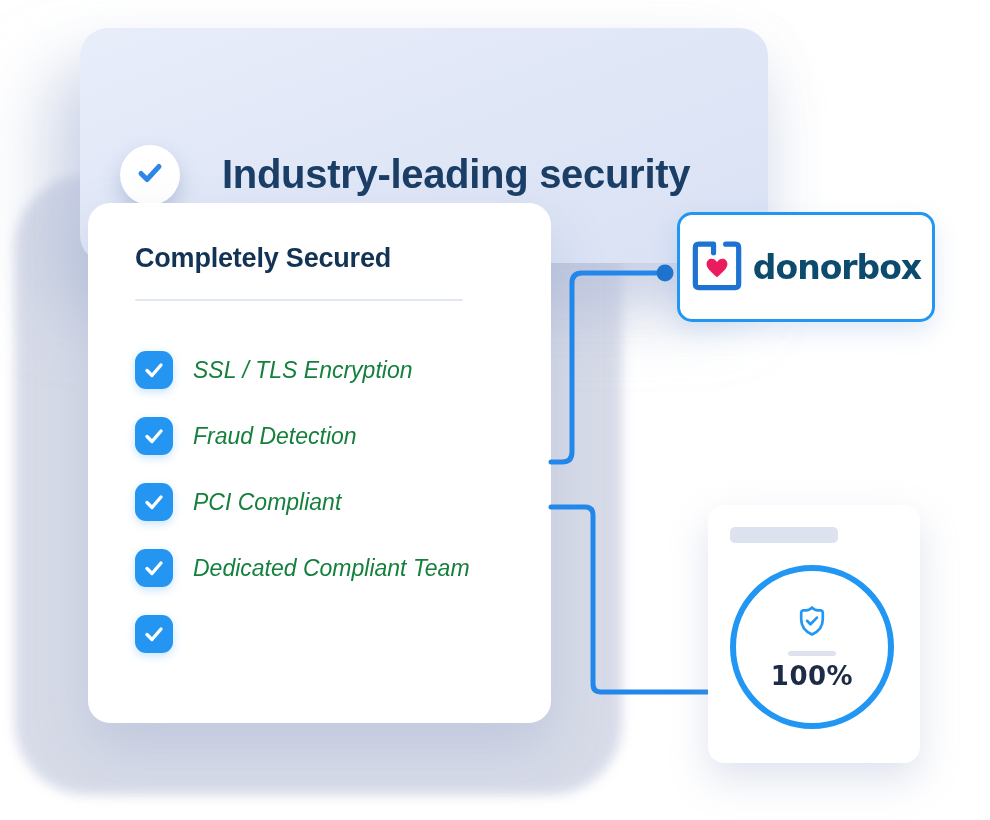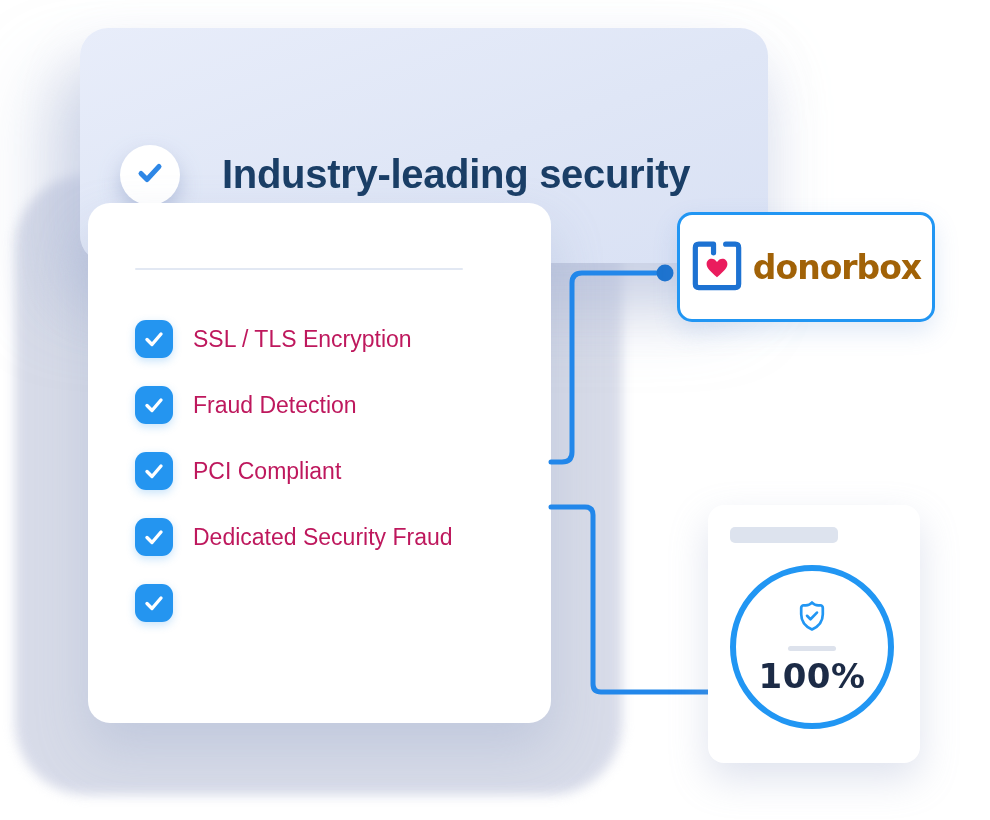--- a/index.html
+++ b/index.html
@@ -39,53 +39,53 @@
   }
   .card-heading{font-size:27px;font-weight:700;color:#133355;letter-spacing:-.2px;}
   .card-divider{width:328px;height:2px;background:#e2e8f3;border-radius:2px;margin-top:25px;}
   .feature-list{margin-top:50px;display:flex;flex-direction:column;gap:28px;}
   .feature-row{display:flex;align-items:center;}
   .checkbox{
     width:38px;height:38px;border-radius:11px;background:#2495f0;flex:0 0 auto;
     display:flex;align-items:center;justify-content:center;
     box-shadow:0 3px 8px rgba(36,149,240,.25);
   }
-  .feature-label{margin-left:20px;font-size:23px;color:#be185d;}
+  .feature-label{margin-left:20px;font-size:23px;color:#15803d;font-style:italic;}
   
   .connectors{position:absolute;left:0;top:0;width:990px;height:820px;z-index:3;pointer-events:none;}
   
   .partner-card{
     position:absolute;left:677px;top:212px;width:258px;height:110px;z-index:4;
     background:#ffffff;border:3px solid #2196f3;border-radius:15px;box-sizing:border-box;
     box-shadow:0 10px 24px rgba(90,140,210,.18);
     display:flex;align-items:center;justify-content:center;
   }
   .partner-logo{display:flex;align-items:center;}
   .wordmark{
     margin-left:10px;font-family:"DejaVu Sans",sans-serif;font-weight:700;
-    font-size:33px;color:#a16207;letter-spacing:-1px;
+    font-size:33px;color:#0c4a6e;letter-spacing:-1px;
   }
   
   .score-card{
     position:absolute;left:708px;top:505px;width:212px;height:258px;z-index:4;
     background:#ffffff;border-radius:16px;
     box-shadow:0 16px 38px rgba(148,163,200,.30);
   }
   .skeleton-bar{
     position:absolute;left:22px;top:22px;width:108px;height:16px;
     background:#dde3ee;border-radius:5px;
   }
   .score-circle{
     position:absolute;left:22px;top:60px;width:164px;height:164px;border-radius:50%;
     background:#ffffff;border:6px solid #2196f3;box-sizing:border-box;
     display:flex;flex-direction:column;align-items:center;justify-content:center;
   }
   .score-divider{width:48px;height:5px;border-radius:3px;background:#dde2ec;margin:8px 0 5px 0;}
   .score-value{
-    font-family:"DejaVu Sans",sans-serif;font-weight:700;font-size:34px;color:#1c2b46;
+    font-family:"DejaVu Sans",sans-serif;font-weight:700;font-size:26px;color:#1c2b46;
     letter-spacing:.5px;
   }
 </style>
 </head>
 <body>
 
 <div class="stage">
 
   <div class="blob"></div>
 
@@ -96,20 +96,21 @@
           <svg width="34" height="34" viewBox="0 0 34 34">
             <path d="M8 17.5 L14 23.5 L26 10.5" fill="none" stroke="#2e87e6" stroke-width="5" stroke-linecap="round" stroke-linejoin="round"></path>
           </svg>
         </span>
       </div>
       <div class="page-title">Industry-leading security</div>
     </div>
   </div>
 
   <div class="list-card">
+    <div class="card-heading">Completely Secured</div>
     <div class="card-divider"></div>
     <div class="feature-list">
       <div class="feature-row">
         <span class="checkbox">
           <svg width="24" height="24" viewBox="0 0 24 24">
             <path d="M5 12.5 L10 17.5 L19 7" fill="none" stroke="#ffffff" stroke-width="3.4" stroke-linecap="round" stroke-linejoin="round"></path>
           </svg>
         </span>
         <span class="feature-label">SSL / TLS Encryption</span>
       </div>
@@ -128,21 +129,21 @@
           </svg>
         </span>
         <span class="feature-label">PCI Compliant</span>
       </div>
       <div class="feature-row">
         <span class="checkbox">
           <svg width="24" height="24" viewBox="0 0 24 24">
             <path d="M5 12.5 L10 17.5 L19 7" fill="none" stroke="#ffffff" stroke-width="3.4" stroke-linecap="round" stroke-linejoin="round"></path>
           </svg>
         </span>
-        <span class="feature-label">Dedicated Security Fraud</span>
+        <span class="feature-label">Dedicated Compliant Team</span>
       </div>
       <div class="feature-row">
         <span class="checkbox">
           <svg width="24" height="24" viewBox="0 0 24 24">
             <path d="M5 12.5 L10 17.5 L19 7" fill="none" stroke="#ffffff" stroke-width="3.4" stroke-linecap="round" stroke-linejoin="round"></path>
           </svg>
         </span>
       </div>
     </div>
   </div>

